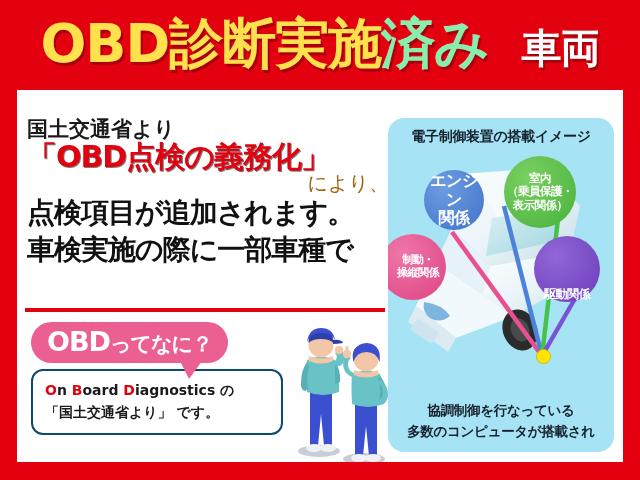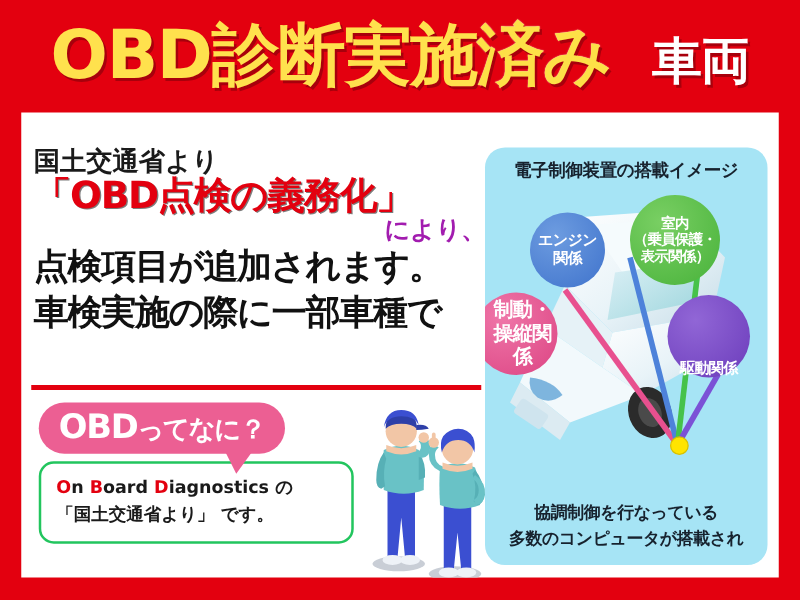--- a/index.html
+++ b/index.html
@@ -13,21 +13,21 @@
   
   .header{
     position:absolute;left:0;top:0;width:640px;height:88px;
     display:flex;align-items:center;justify-content:center;
   }
   .headline{
     font-size:54px;font-weight:bold;line-height:1;white-space:nowrap;
     letter-spacing:-1px;
   }
   .hl-y{color:#ffe14d;text-shadow:2px 3px 0 #a8000c;}
-  .hl-b{color:#fde047;text-shadow:2px 3px 0 #a8000c, 0 0 1px #ffffff;}
+  .hl-b{color:#86efac;text-shadow:2px 3px 0 #a8000c, 0 0 1px #ffffff;}
   .hl-w{color:#ffffff;font-size:40px;text-shadow:2px 3px 0 #a8000c;margin-left:33px;}
 
   
   .body-panel{
     position:absolute;left:17px;top:90px;width:606px;height:372px;
     background:#ffffff;
   }
 
   
   .left-col{position:absolute;left:0;top:0;width:376px;height:372px;}
@@ -36,21 +36,21 @@
   .line-sub{
     font-size:21px;font-weight:bold;color:#1a1a1a;line-height:1.15;
     letter-spacing:0px;
   }
   .line-red{
     font-size:30px;font-weight:bold;color:#e3000f;line-height:1.12;
     letter-spacing:-1px;margin-top:-1px;
     text-shadow:1px 1px 0 #7d7d7d;
   }
   .line-niyori{
-    font-size:20px;font-weight:bold;color:#a21caf;text-align:right;
+    font-size:20px;font-weight:normal;color:#a16207;text-align:right;
     line-height:1.1;margin-top:-2px;padding-right:4px;
   }
   .line-big{
     font-size:28px;font-weight:bold;color:#111111;line-height:1.28;
     letter-spacing:-1px;margin-top:1px;
   }
 
   .divider{
     position:absolute;left:8px;top:218px;width:360px;height:4px;
     background:#e3000f;
@@ -66,21 +66,21 @@
     color:#ffffff;font-size:27px;font-weight:bold;line-height:1.1;
     white-space:nowrap;letter-spacing:-1px;
   }
   .bubble-text .sm{font-size:21px;}
   .bubble-tail{
     position:absolute;right:26px;bottom:-16px;width:0;height:0;
     border-left:9px solid transparent;border-right:13px solid transparent;
     border-top:18px solid #ec5f93;
   }
   .explain-box{
-    margin-top:6px;border:2px solid #22c55e;border-radius:12px;
+    margin-top:6px;border:2px solid #0c4a6e;border-radius:12px;
     background:#ffffff;padding:8px 12px 9px 12px;width:224px;
   }
   .ln{font-size:14px;font-weight:bold;color:#1a1a1a;line-height:1.62;white-space:nowrap;}
   .ln .r{color:#e3000f;}
 
   
   .mechanics{position:absolute;left:268px;top:228px;width:112px;height:144px;}
 
   
   .blue-panel{
@@ -236,36 +236,36 @@
 
           <line x1="148" y1="190" x2="58" y2="66" stroke="#e8508f" stroke-width="4.5"></line>
           <line x1="148" y1="190" x2="110" y2="40" stroke="#4d82da" stroke-width="4.5"></line>
           <line x1="148" y1="190" x2="166" y2="36" stroke="#46c24a" stroke-width="4.5"></line>
           <line x1="148" y1="190" x2="202" y2="96" stroke="#7b52d6" stroke-width="4.5"></line>
         </svg>
       </div>
 
       <div class="port" style="left:148px;top:231px;"></div>
 
-      <div class="bubble-node bn-engine" style="left:36px;top:52px;width:60px;height:60px;font-size:12px;">
+      <div class="bubble-node bn-engine" style="left:36px;top:52px;width:60px;height:60px;font-size:16px;">
         <div>
           <div>エンジン</div>
           <div>関係</div>
         </div>
       </div>
 
       <div class="bubble-node bn-interior" style="left:116px;top:38px;width:72px;height:72px;font-size:11.5px;">
         <div>
           <div>室内</div>
           <div>（乗員保護・</div>
           <div>表示関係）</div>
         </div>
       </div>
 
-      <div class="bubble-node bn-brake" style="left:-8px;top:116px;width:66px;height:66px;font-size:16px;">
+      <div class="bubble-node bn-brake" style="left:-8px;top:116px;width:66px;height:66px;font-size:11px;">
         <div style="padding-left:10px;">
           <div>制動・</div>
           <div>操縦関係</div>
         </div>
       </div>
 
       <div class="bubble-node bn-drive" style="left:146px;top:118px;width:66px;height:66px;font-size:12px;align-items:flex-end;">
         <div>
           <div>駆動関係</div>
         </div>

